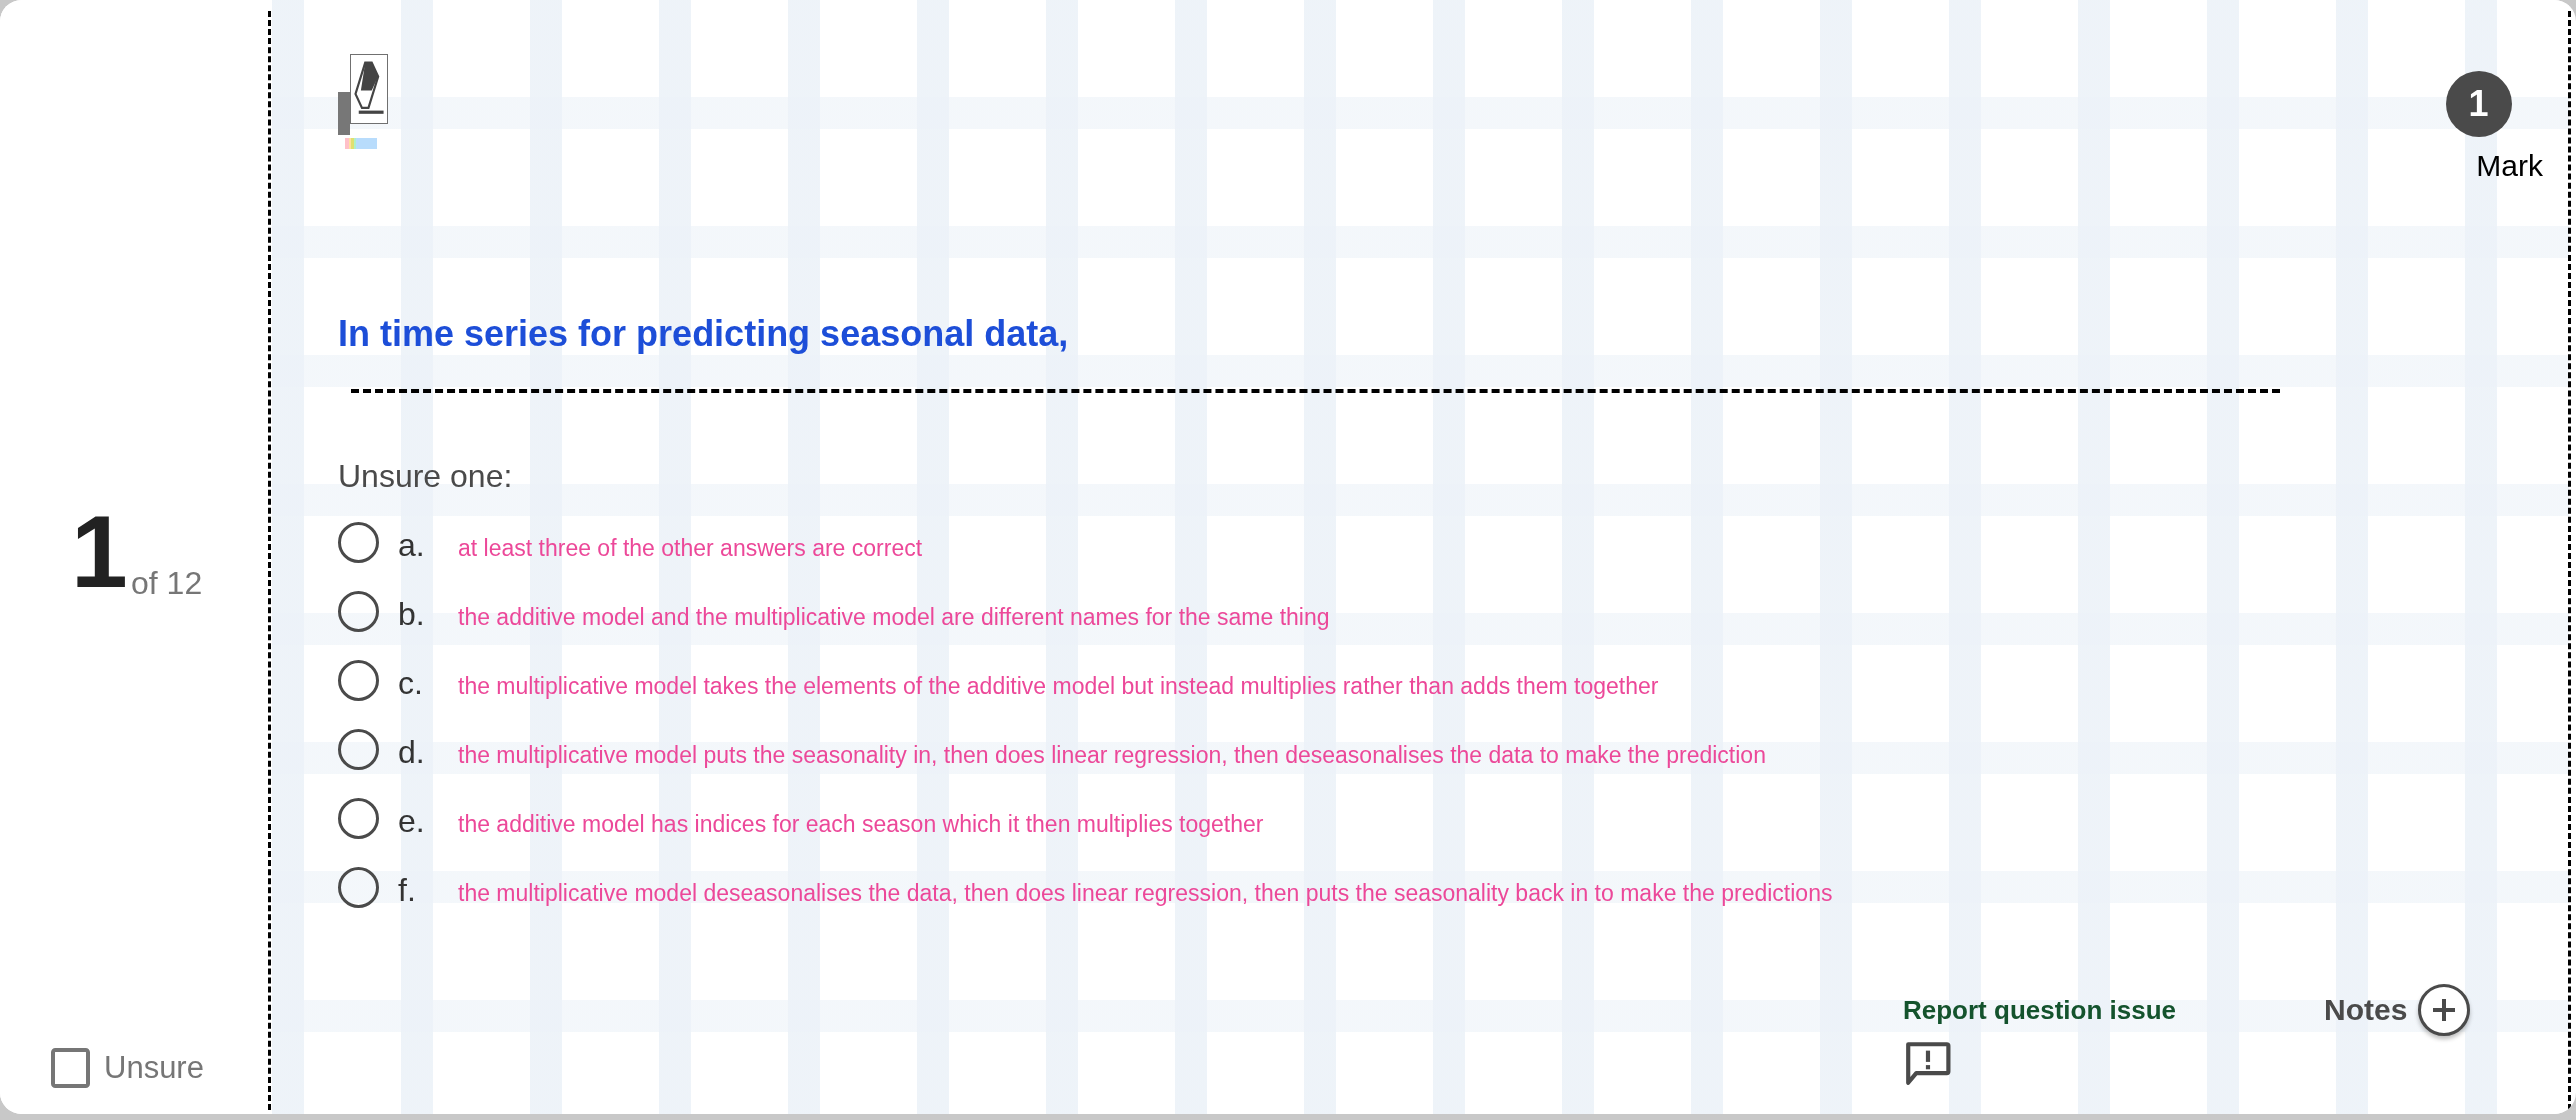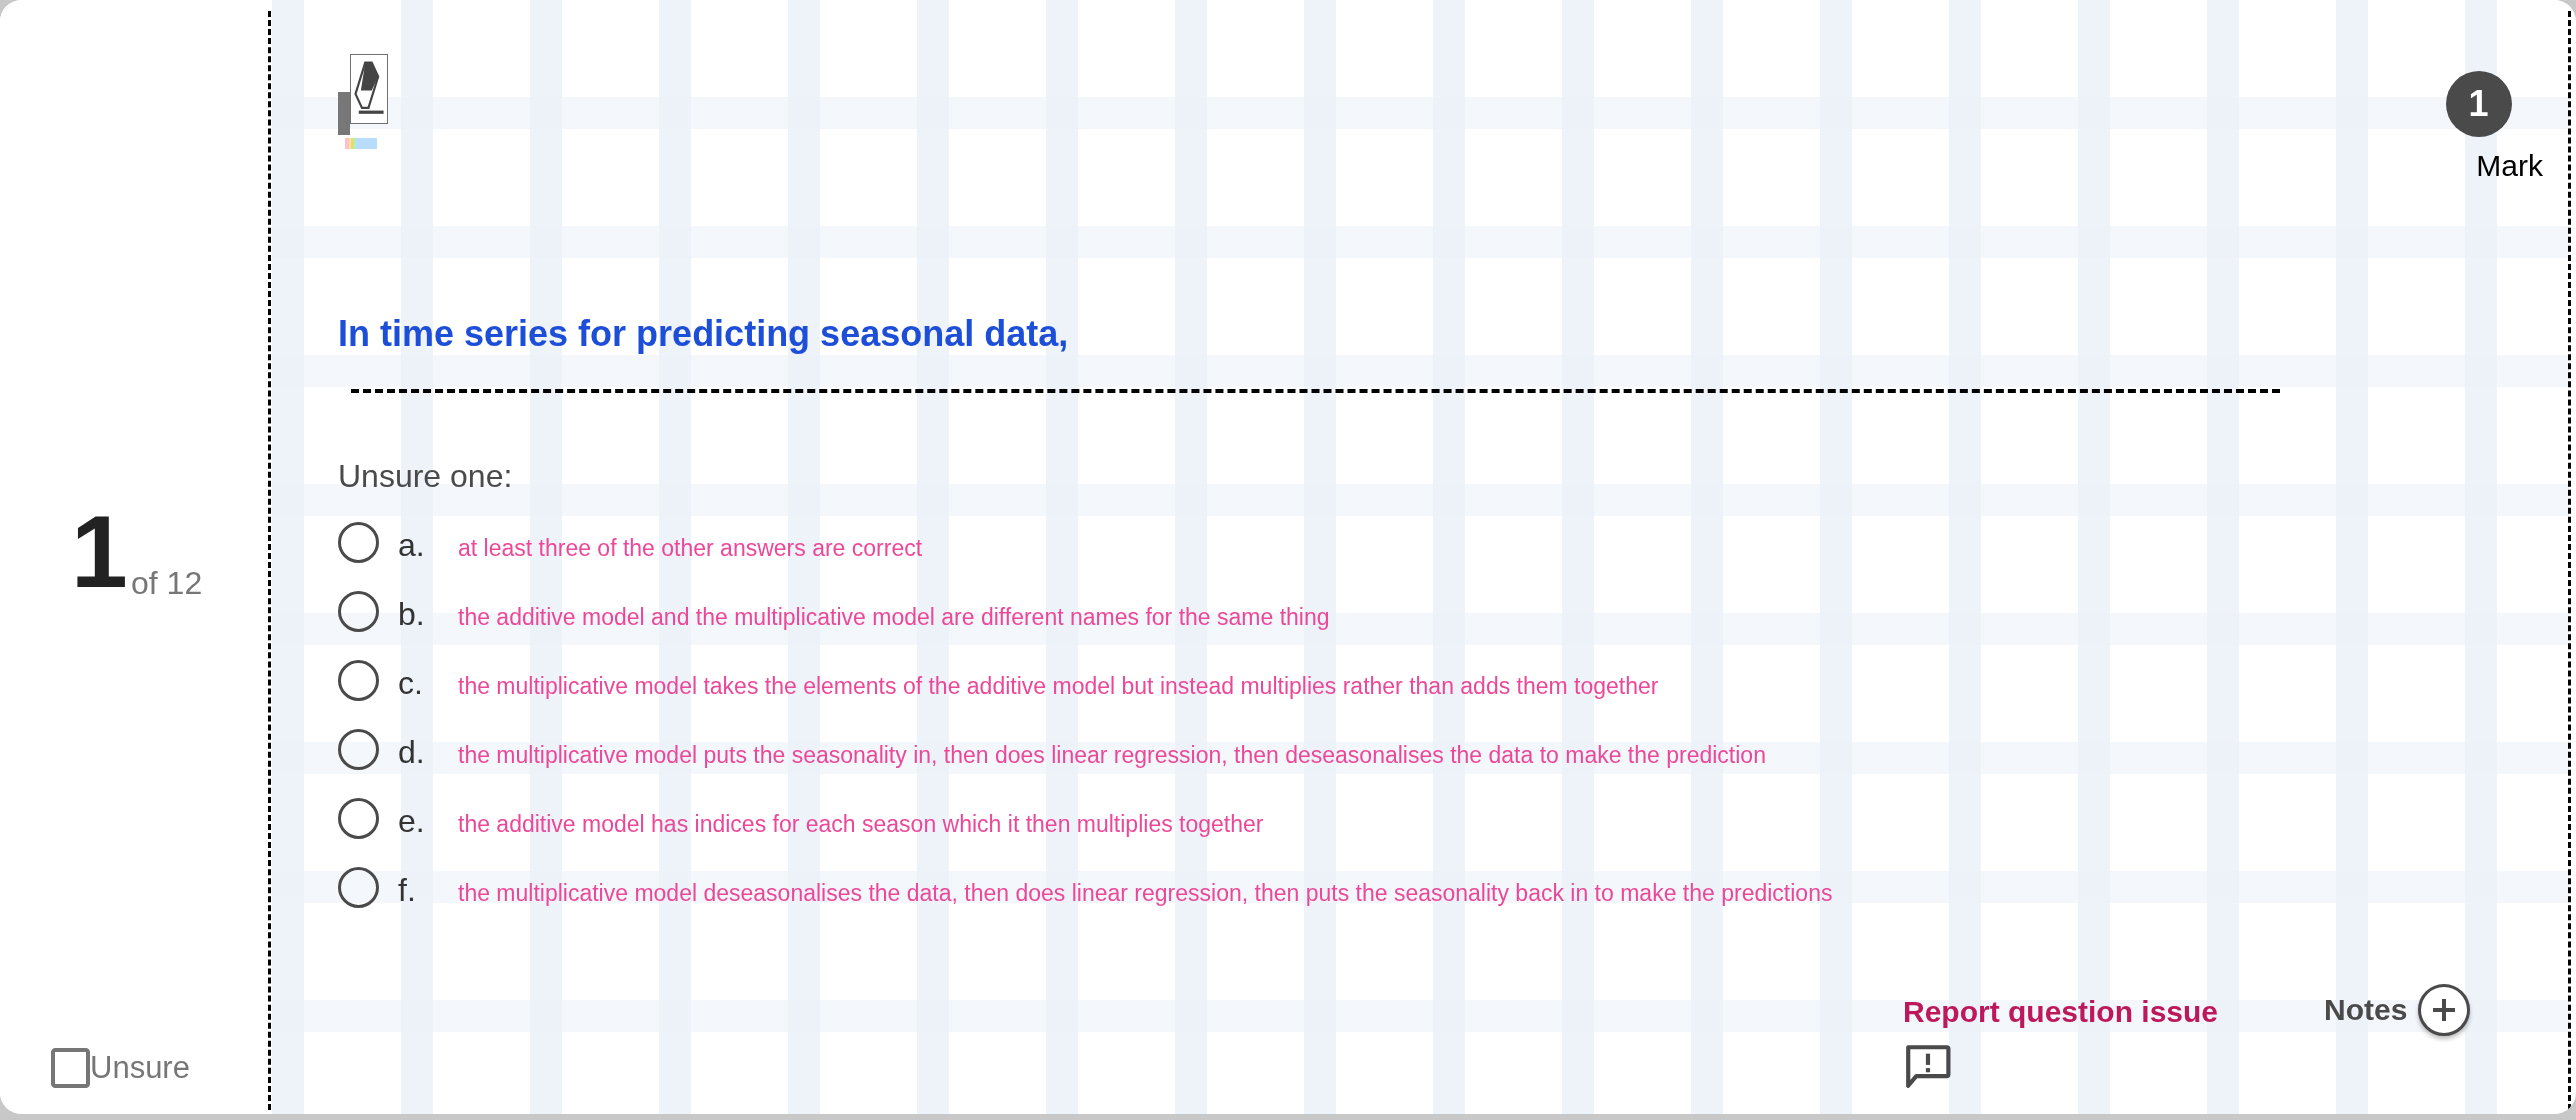--- a/index.html
+++ b/index.html
@@ -26,21 +26,21 @@
     position: absolute; left: 131px; top: 567px;
     font-size: 32px; color: #767676; line-height: 1;
   }
   .unsure {
     position: absolute; left: 51px; top: 1048px; display: flex; align-items: center;
     cursor: pointer;
   }
   .unsure .box {
     width: 39px; height: 40px; border: 4.3px solid #767676; border-radius: 4.3px; box-sizing: border-box;
   }
-  .unsure .lbl { font-size: 31px; color: #767676; }
+  .unsure .lbl { margin-left: 14px; font-size: 31px; color: #767676; }
 
   .divider {
     position: absolute; left: 268px; top: 10.8px; height: 1099px; width: 0;
     border-left: 3.8px dashed #000000;
   }
   .content {
     position: absolute; left: 272px; top: 0; right: 7.5px; height: 100%;
     background-color: #ffffff;
     background-image:
       linear-gradient(90deg, rgba(236,242,248,0.9) 0 32px, transparent 32px 65px),
@@ -101,21 +101,21 @@
   }
   .mark .circ {
     margin: 0 auto; width: 66px; height: 66px; border-radius: 50%; background: #4a4a4a;
     color: #ffffff; font-weight: bold; font-size: 36px; line-height: 66px;
   }
   .mark .mlabel { margin-top: 12px; font-size: 30px; color: #000000; text-align: right; }
 
   .report {
     position: absolute; left: 1903px; top: 995px; cursor: pointer;
   }
-  .report .rlabel { font-size: 30px; font-weight: bold; color: #be185d; }
+  .report .rlabel { font-size: 26px; font-weight: bold; color: #14532d; }
   .report .ricon { display: block; margin-top: 15px; }
   .notes {
     position: absolute; left: 2324px; top: 984px; display: flex; align-items: center; cursor: pointer;
   }
   .notes .nlabel { font-size: 30px; font-weight: bold; color: #4a4a4a; }
   .notes .nicon {
     margin-left: 10.8px; width: 52px; height: 52px; border-radius: 50%;
     border: 3.2px solid #4a4a4a; box-sizing: border-box; position: relative;
     box-shadow: 0 3.2px 4.3px rgba(0,0,0,0.25); background: #fff;
   }

